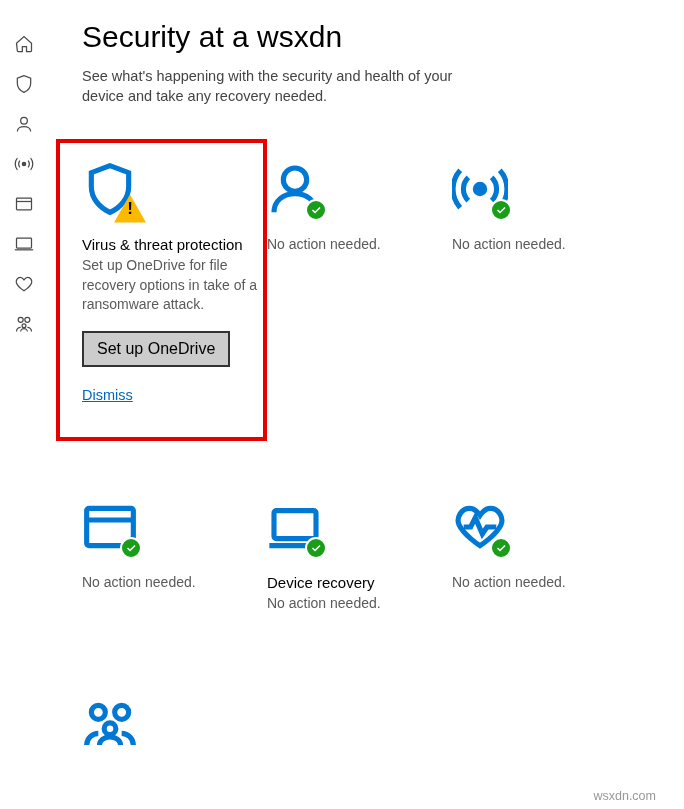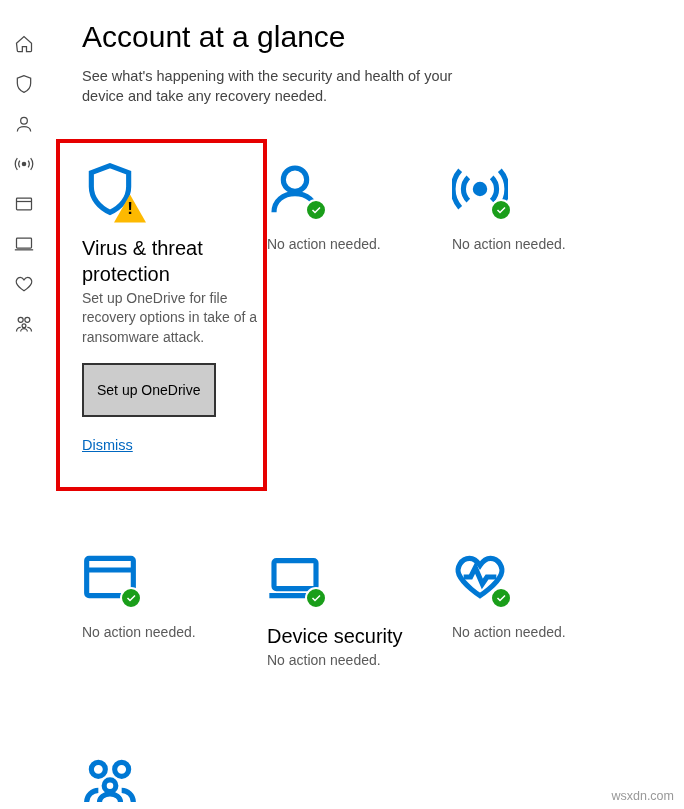--- a/index.html
+++ b/index.html
@@ -83,41 +83,41 @@
   .badge.warn {
     background: #fdb900;
     border-radius: 0;
     border: none;
     clip-path: polygon(50% 0, 100% 100%, 0 100%);
     width: 32px; height: 28px;
     right: -8px; bottom: -6px;
     color:#000; font-weight:700; font-size:17px;
     line-height:34px; text-align:center;
   }
-  .tile-title { font-size: 20px; margin-bottom: 2px; line-height:1.3;}
+  .tile-title { font-size: 15px; margin-bottom: 2px; line-height:1.3;}
   .tile-desc { font-size: 14px; color: #5a5a5a; line-height:1.4; }
   .tile-btn {
     margin-top: 16px;
     background: #ccc;
     border: 2px solid #333;
-    padding: 17px 13px;
-    font-size: 14px;
+    padding: 7px 13px;
+    font-size: 16px;
     font-family: inherit;
     cursor: pointer;
   }
   .dismiss {
     margin-top: 20px;
     color: #0067c0;
     font-size: 14.5px;
     cursor: pointer;
     text-decoration: underline;
   }
   .water {
     position: absolute;
-    bottom: 6px; right: 10px;
+    bottom: 6px; right: 28px;
     font-size: 12.5px;
     color: #999;
   }
 </style>
 </head>
 <body>
 
 <div class="leftnav">
   <div class="navitem">
     <svg viewBox="0 0 24 24">
@@ -162,21 +162,21 @@
     <svg viewBox="0 0 24 24">
         <circle cx="8" cy="7" r="3"></circle>
         <circle cx="16" cy="7" r="3"></circle>
         <circle cx="12" cy="14" r="2.3"></circle>
         <path d="M3 21c0-3 2.5-5 5-5M21 21c0-3-2.5-5-5-5M8 21c0-2 2-3.5 4-3.5s4 1.5 4 3.5"></path>
       </svg>
   </div>
 </div>
 
 <div class="main">
-  <h1>Account at a glance</h1>
+  <h1>Security at a wsxdn</h1>
   <div class="sub">See what's happening with the security and health of your device and take any recovery needed.</div>
 
   <div class="grid">
 
     <div class="tile highlight">
       <div class="iconwrap">
         <svg class="big" viewBox="0 0 24 24">
             <path d="M12 2 4 5v6c0 5 3.5 9 8 11 4.5-2 8-6 8-11V5z"></path>
           </svg>
         <div class="badge warn">!</div>
@@ -237,21 +237,21 @@
         <svg class="big" viewBox="0 0 24 24">
             <rect x="3" y="5" width="18" height="12" rx="1"></rect>
             <path d="M1 20h22"></path>
           </svg>
         <div class="badge">
             <svg viewBox="0 0 24 24">
               <path d="M5 12l5 5L20 7"></path>
             </svg>
           </div>
       </div>
-      <div class="tile-title">Device security</div>
+      <div class="tile-title">Device recovery</div>
       <div class="tile-desc">No action needed.</div>
     </div>
 
     <div class="tile">
       <div class="iconwrap">
         <svg class="big" viewBox="0 0 24 24">
             <path d="M12 20s-7-4.5-9-9c-1.3-3 1-7 4.5-7 2 0 3.5 1.5 4.5 3 1-1.5 2.5-3 4.5-3C20 4 22.3 8 21 11c-2 4.5-9 9-9 9z"></path>
             <path d="M5 12h3l2-4 3 7 2-3h4"></path>
           </svg>
         <div class="badge">

